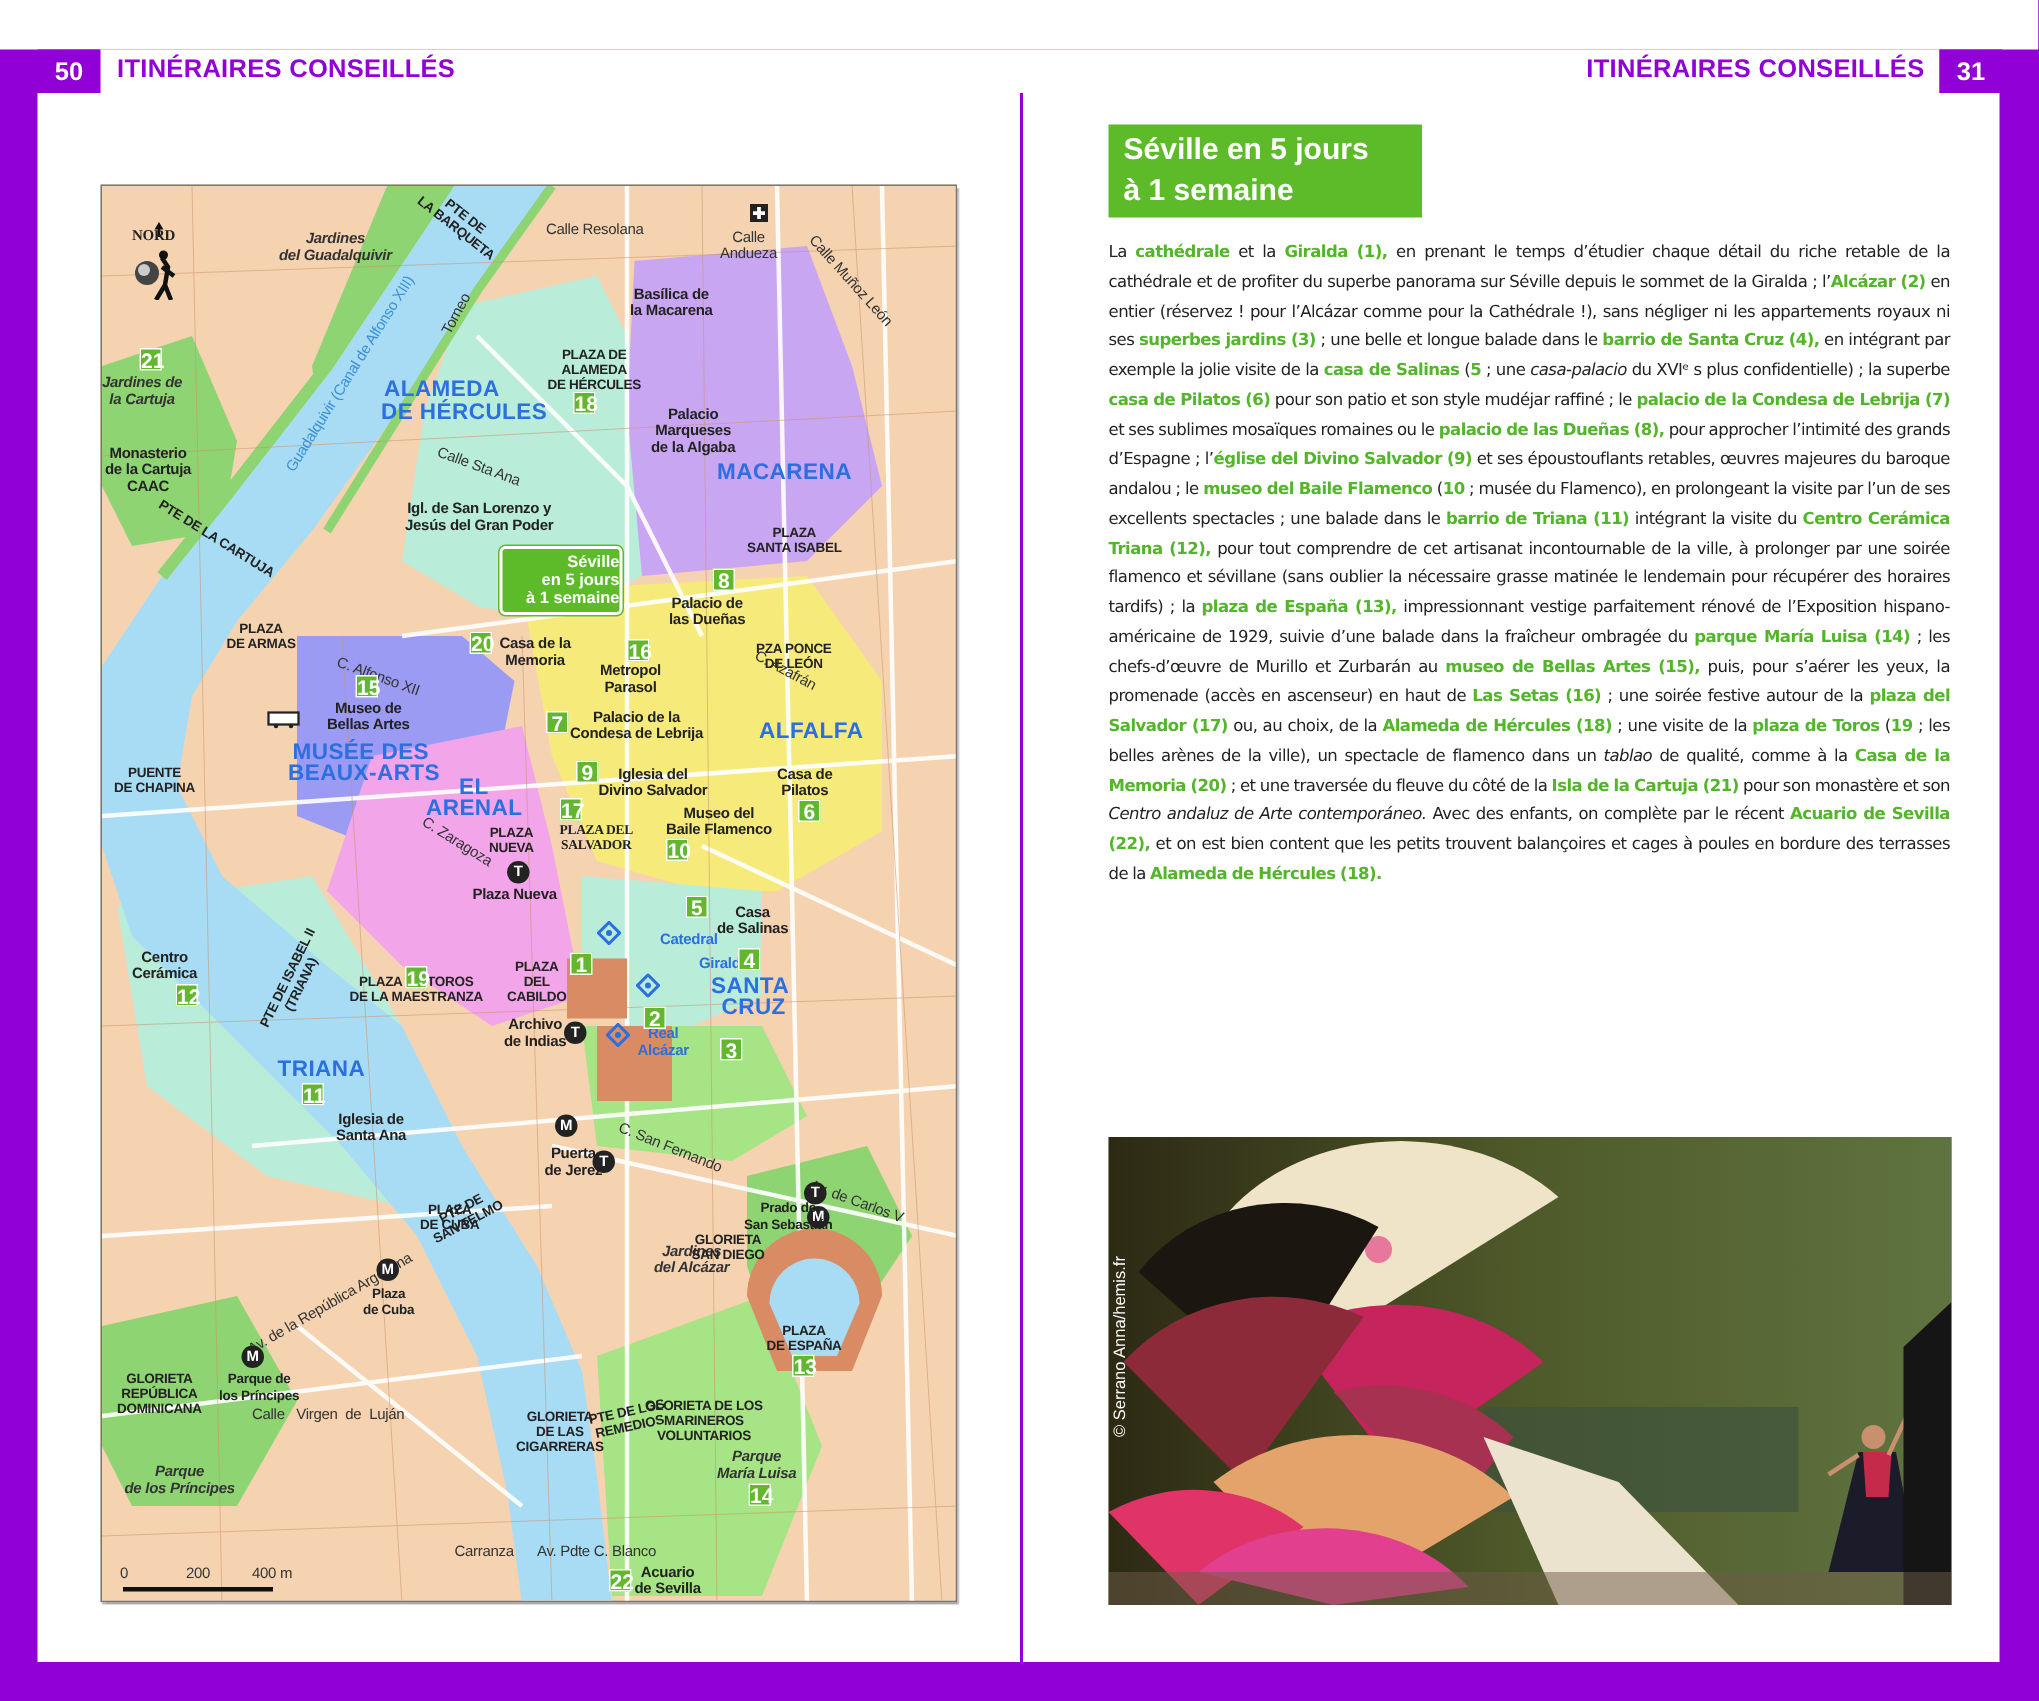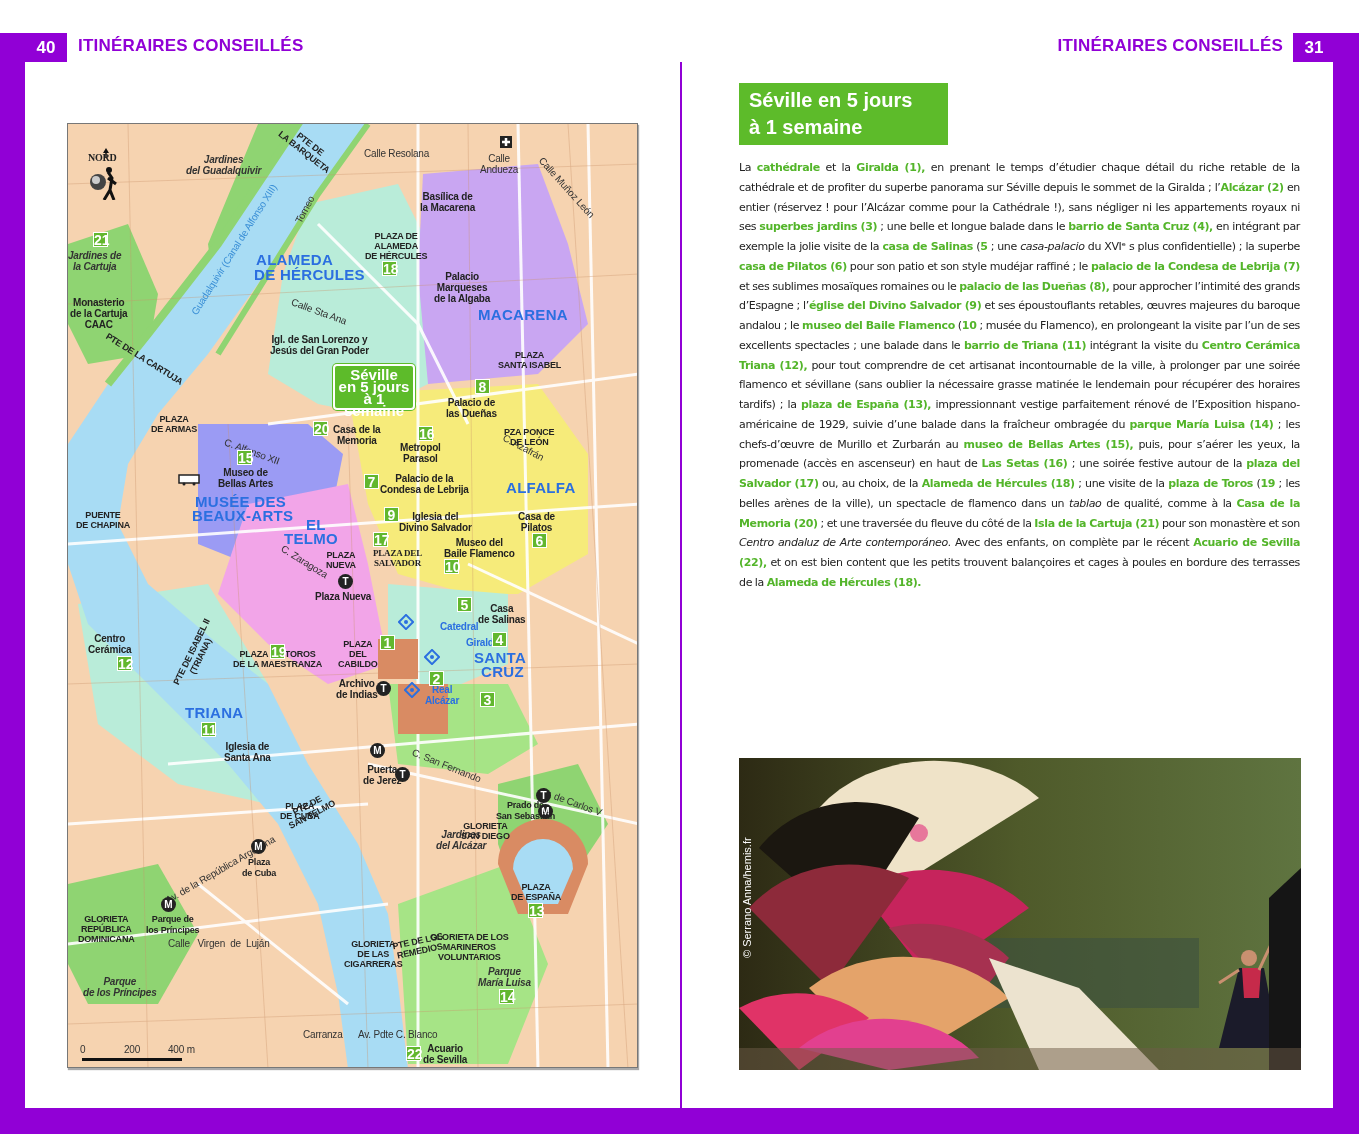--- a/index.html
+++ b/index.html
@@ -27,21 +27,21 @@
   .map svg.base { position: absolute; left: 0; top: 0; }
   .lbl { position: absolute; font-family: "Liberation Sans", sans-serif; font-weight: bold; color: #222; font-size: 10px; line-height: 11px; text-align: center; white-space: nowrap; letter-spacing: -0.2px; }
   .lbl.dist { color: #2b6fe0; font-size: 15px; line-height: 15px; letter-spacing: 0.3px; }
   .lbl.park { font-style: italic; font-weight: bold; color: #333; }
   .lbl.plaza { font-size: 9px; line-height: 10px; }
   .lbl.street { font-weight: normal; font-size: 10px; color: #333; }
   .lbl.river { color: #3a8fd6; font-weight: normal; font-size: 10px; }
   .lbl.blue { color: #2b6fe0; }
   .num { position: absolute; background: #62b72e; color: #fff; font-weight: bold; font-size: 14px; width: 15px; height: 15px; line-height: 15px; text-align: center; border: 1px solid #fff; font-family: "Liberation Sans", sans-serif; }
   .metro { position: absolute; width: 15px; height: 15px; border-radius: 50%; background: #222; color: #fff; font-size: 10px; font-weight: bold; text-align: center; line-height: 15px; font-family: "Liberation Sans", sans-serif; }
-  .callout { position: absolute; left: 265px; top: 240px; width: 82px; height: 46px; background: #5dbb2a; border: 2px solid #fff; border-radius: 4px; color: #fff; font-weight: bold; font-size: 15px; line-height: 12px; text-align: center; padding-top: 3px; box-shadow: 0 0 0 1px #5dbb2a; }
+  .callout { position: absolute; left: 265px; top: 240px; width: 82px; height: 46px; background: #5dbb2a; border: 2px solid #fff; border-radius: 4px; color: #fff; font-weight: bold; font-size: 11px; line-height: 12px; text-align: right; padding-top: 3px; box-shadow: 0 0 0 1px #5dbb2a; }
   .compass { position: absolute; left: 18px; top: 24px; width: 40px; height: 52px; }
   .scale { position: absolute; left: 8px; top: 920px; width: 160px; height: 22px; }
 
   
   .title-box { position: absolute; left: 739px; top: 83px; width: 209px; height: 62px; background: #5dbb2a; color: #fff; font-weight: bold; font-size: 20px; line-height: 27px; padding: 4px 0 0 10px; }
   .body-text { position: absolute; left: 739px; top: 158px; width: 561px; font-size: 11px; line-height: 19.75px; color: #222; text-align: justify; font-family: "DejaVu Sans", sans-serif; letter-spacing: -0.35px; word-spacing: -0.4px; }
   .body-text .hl { color: #53b52a; font-weight: bold; }
   .body-text i { font-style: italic; }
   .photo { position: absolute; left: 739px; top: 758px; width: 562px; height: 312px; overflow: hidden; background: #3a3b20; }
   .credit { position: absolute; left: 2px; top: 0; width: 16px; height: 200px; }
@@ -50,21 +50,21 @@
 </head>
 <body>
 
 <div class="top-white-l"></div>
 <div class="top-white-r"></div>
 <div class="header-band-l"></div>
 <div class="header-band-r"></div>
 <div class="page page-left"></div>
 <div class="page page-right"></div>
 
-<div class="page-num left">40</div>
+<div class="page-num left">50</div>
 <div class="running-head left">ITINÉRAIRES CONSEILLÉS</div>
 <div class="running-head right">ITINÉRAIRES CONSEILLÉS</div>
 <div class="page-num right">31</div>
 
 <div class="map">
   <svg class="base" width="571" height="945" viewBox="0 0 571 945">
 
     <rect x="0" y="0" width="571" height="945" fill="#f6d3b0"></rect>
     <polygon points="240,80 330,60 360,120 360,260 300,290 250,280 200,250 215,150" fill="#b9ecd9"></polygon>
     <polygon points="355,50 470,40 500,120 520,200 470,250 360,260 350,150" fill="#c9a6f2"></polygon>
@@ -127,21 +127,21 @@
     <circle cx="23" cy="22" r="3" fill="#111"></circle>
   </svg>
   <div class="lbl" style="left:20px;top:28px;font-family:'Liberation Serif',serif;font-size:10px;">NORD</div>
 
   <div class="lbl dist" style="left:188px;top:128px;">ALAMEDA</div>
   <div class="lbl dist" style="left:186px;top:143px;">DE HÉRCULES</div>
   <div class="lbl dist" style="left:410px;top:183px;">MACARENA</div>
   <div class="lbl dist" style="left:127px;top:370px;">MUSÉE DES</div>
   <div class="lbl dist" style="left:124px;top:384px;">BEAUX-ARTS</div>
   <div class="lbl dist" style="left:238px;top:393px;">EL</div>
-  <div class="lbl dist" style="left:216px;top:407px;">TELMO</div>
+  <div class="lbl dist" style="left:216px;top:407px;">ARENAL</div>
   <div class="lbl dist" style="left:438px;top:356px;">ALFALFA</div>
   <div class="lbl dist" style="left:406px;top:526px;">SANTA</div>
   <div class="lbl dist" style="left:413px;top:540px;">CRUZ</div>
   <div class="lbl dist" style="left:117px;top:581px;">TRIANA</div>
 
   <div class="lbl park" style="left:118px;top:30px;">Jardines<br>del Guadalquivir</div>
   <div class="lbl park" style="left:0px;top:126px;">Jardines de<br>la Cartuja</div>
   <div class="lbl park" style="left:368px;top:705px;">Jardines<br>del Alcázar</div>
   <div class="lbl park" style="left:15px;top:852px;">Parque<br>de los Príncipes</div>
   <div class="lbl park" style="left:410px;top:842px;">Parque<br>María Luisa</div>

